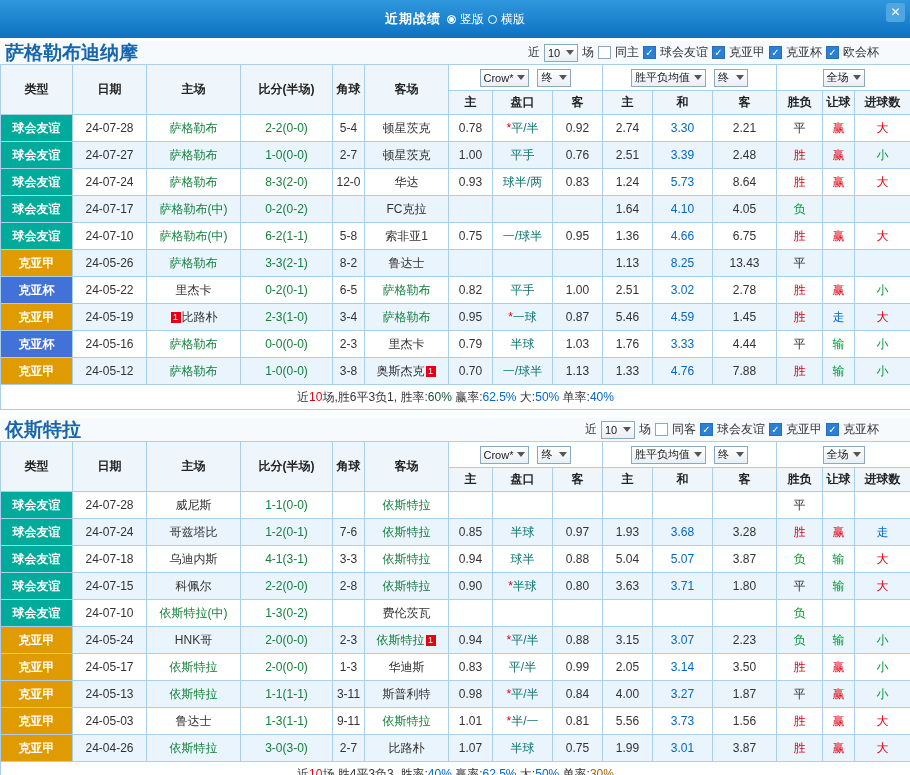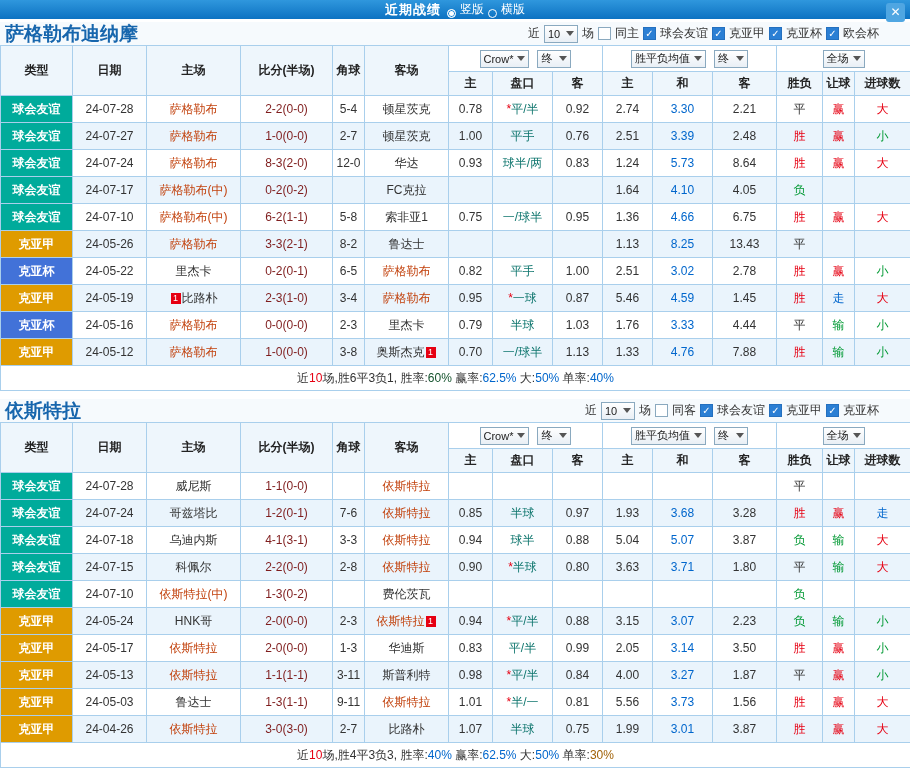--- a/index.html
+++ b/index.html
@@ -4,26 +4,26 @@
 <style>
   * { box-sizing: border-box; }
   html,body { margin:0; padding:0; }
   body {
     width:910px; height:775px; overflow:hidden; background:#fff;
     font-family:"Liberation Sans","DejaVu Sans",sans-serif;
     font-size:12px; color:#333;
   }
   
   .titlebar {
-    height:19px; background:linear-gradient(#2f97dd,#0d72c2);
+    height:38px; background:linear-gradient(#2f97dd,#0d72c2);
     display:flex; align-items:center; justify-content:center;
     position:relative; color:#fff;
   }
   .tb-title { font-weight:bold; font-size:13px; letter-spacing:1px; }
-  .radio-group { display:flex; align-items:flex-end; margin-left:6px; gap:4px; }
+  .radio-group { display:flex; align-items:center; margin-left:6px; gap:4px; }
   .radio { width:9px; height:9px; border:1px solid #fff; border-radius:50%; display:inline-block; }
   .radio.on { background:#fff; box-shadow:inset 0 0 0 1px #1581d2; }
   .radio-label { font-size:12px; }
   .close-btn {
     position:absolute; right:5px; top:3px; width:19px; height:19px;
     background:#4fa6e2; border-radius:3px; color:#fff; font-weight:bold;
     text-align:center; line-height:18px; font-size:12px; cursor:pointer;
   }
   
   section { margin-top:3px; }
@@ -50,22 +50,22 @@
   th, td { border:1px solid #a9cfec; text-align:center; padding:0; overflow:hidden; white-space:nowrap; }
   th { background:#eef6fc; font-weight:bold; color:#222; font-size:12px; }
   tr.filter-row { height:26px; }
   tr.sub-row { height:24px; }
   td.filter-cell { background:#fff; }
   .filters { display:flex; align-items:center; justify-content:center; gap:8px; }
   tbody td { height:27px; }
   tbody tr.alt { background:#eaf4fc; }
   td.footer-cell { height:25px; background:#fff; }
   .type-cell { color:#fff; font-weight:bold; }
-  .score { color:#7f1d1d; }
-  .red-team { color:#c2410c; }
+  .score { color:#15803d; }
+  .red-team { color:#15803d; }
   .red   { color:#e60012; }
   .green { color:#009933; }
   .blue  { color:#0066cc; }
   .dark  { color:#333333; }
   .star  { color:#e60012; }
   .line-text { color:#0f766e; }
   .bdg {
     display:inline-block; background:#e60012; color:#fff; font-size:9px;
     min-width:10px; height:11px; line-height:11px; margin:0 1px; vertical-align:1px; padding:0 1px;
   }

